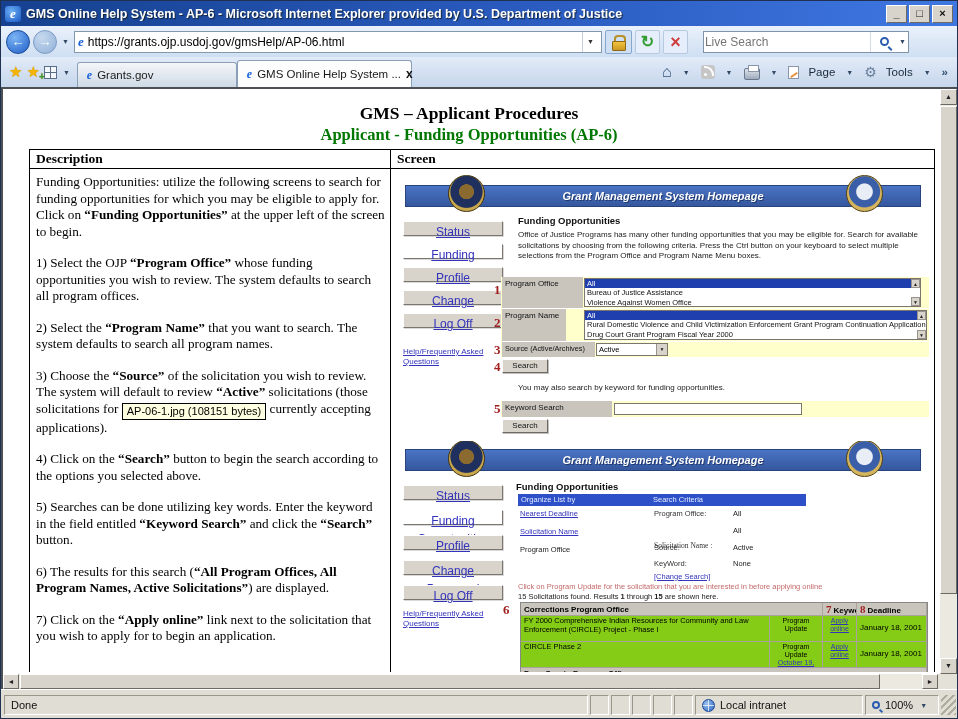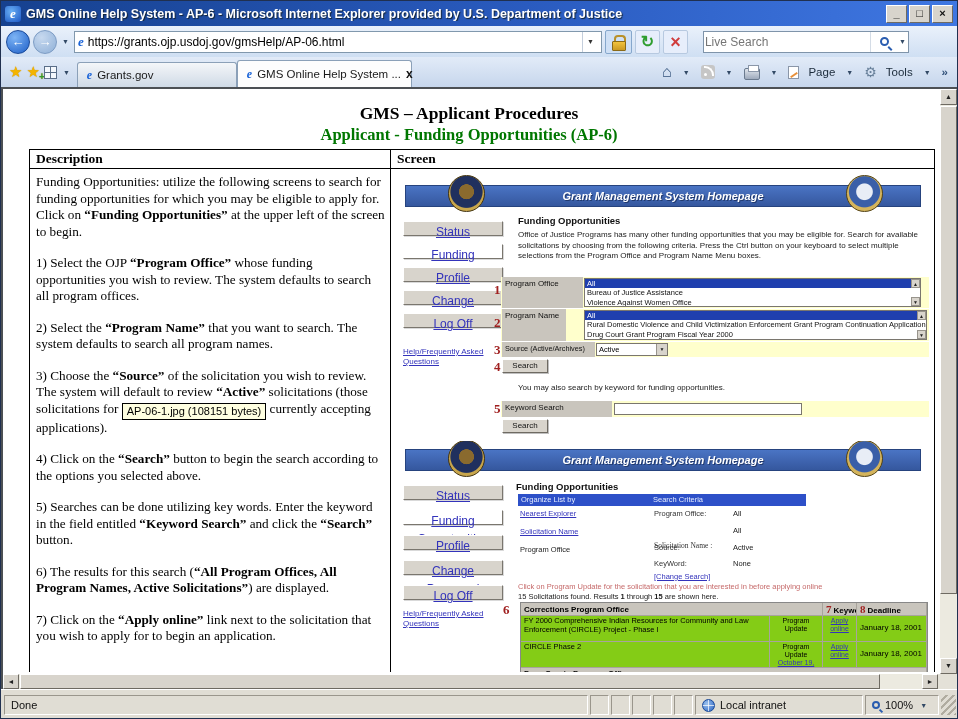--- a/index.html
+++ b/index.html
@@ -323,21 +323,21 @@
               <div class="gnav pressed"><span>Funding Opportunities</span></div>
               <div class="gnav"><span>Profile</span></div>
               <div class="gnav"><span>Change Password</span></div>
               <div class="gnav"><span>Log Off</span></div>
             </div>
           <div class="ghelp">Help/Frequently Asked Questions</div>
           <div class="gheading" style="left:117px;top:40px">Funding Opportunities</div>
           <div class="s2bar" style="left:119px;width:146px">Organize List by</div>
           <div class="s2bar" style="left:251px;width:156px">Search Criteria</div>
           <div>
-              <div class="s2link orgitem">Nearest Explorer</div>
+              <div class="s2link orgitem">Nearest Deadline</div>
               <div class="s2link orgitem">Solicitation Name</div>
               <div class="s2plain orgitem">Program Office</div>
             </div>
           <div>
               <div class="critlab" style="top: 68px;">Program Office:</div>
               <div class="critval" style="top: 68px;">All</div>
               <div class="critlab" style="top: 100px; font-family: Liberation Serif, serif;">Solicitation Name :</div>
               <div class="critval" style="top: 85px;">All</div>
               <div class="critlab" style="top: 102px;">Source:</div>
               <div class="critval" style="top: 102px;">Active</div>

